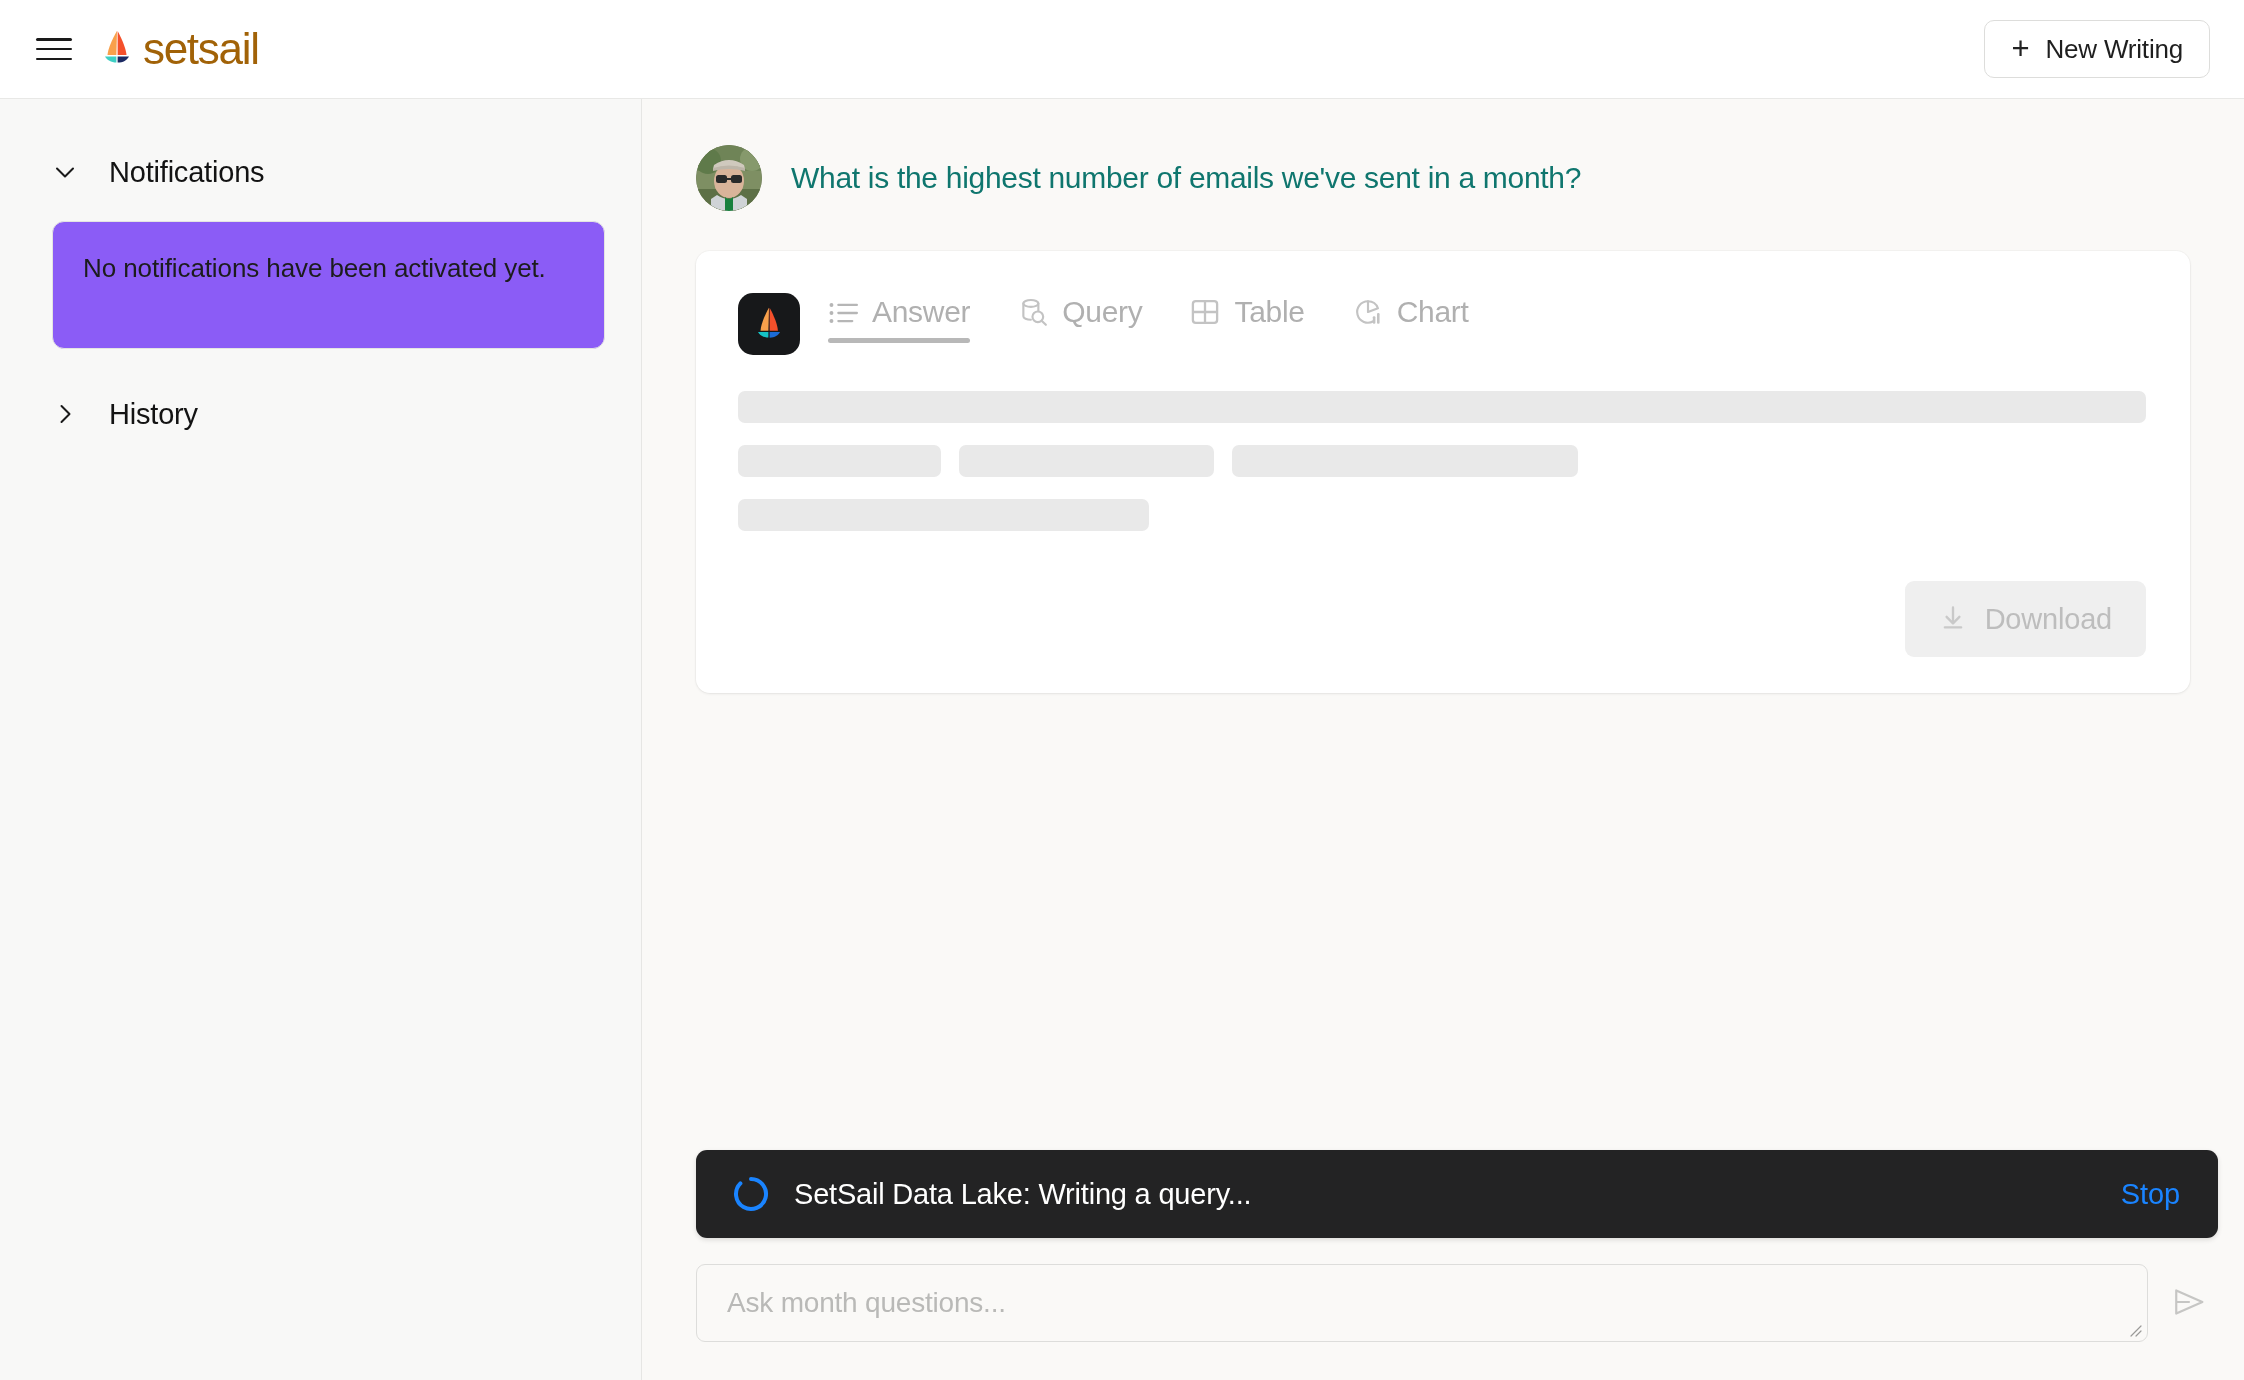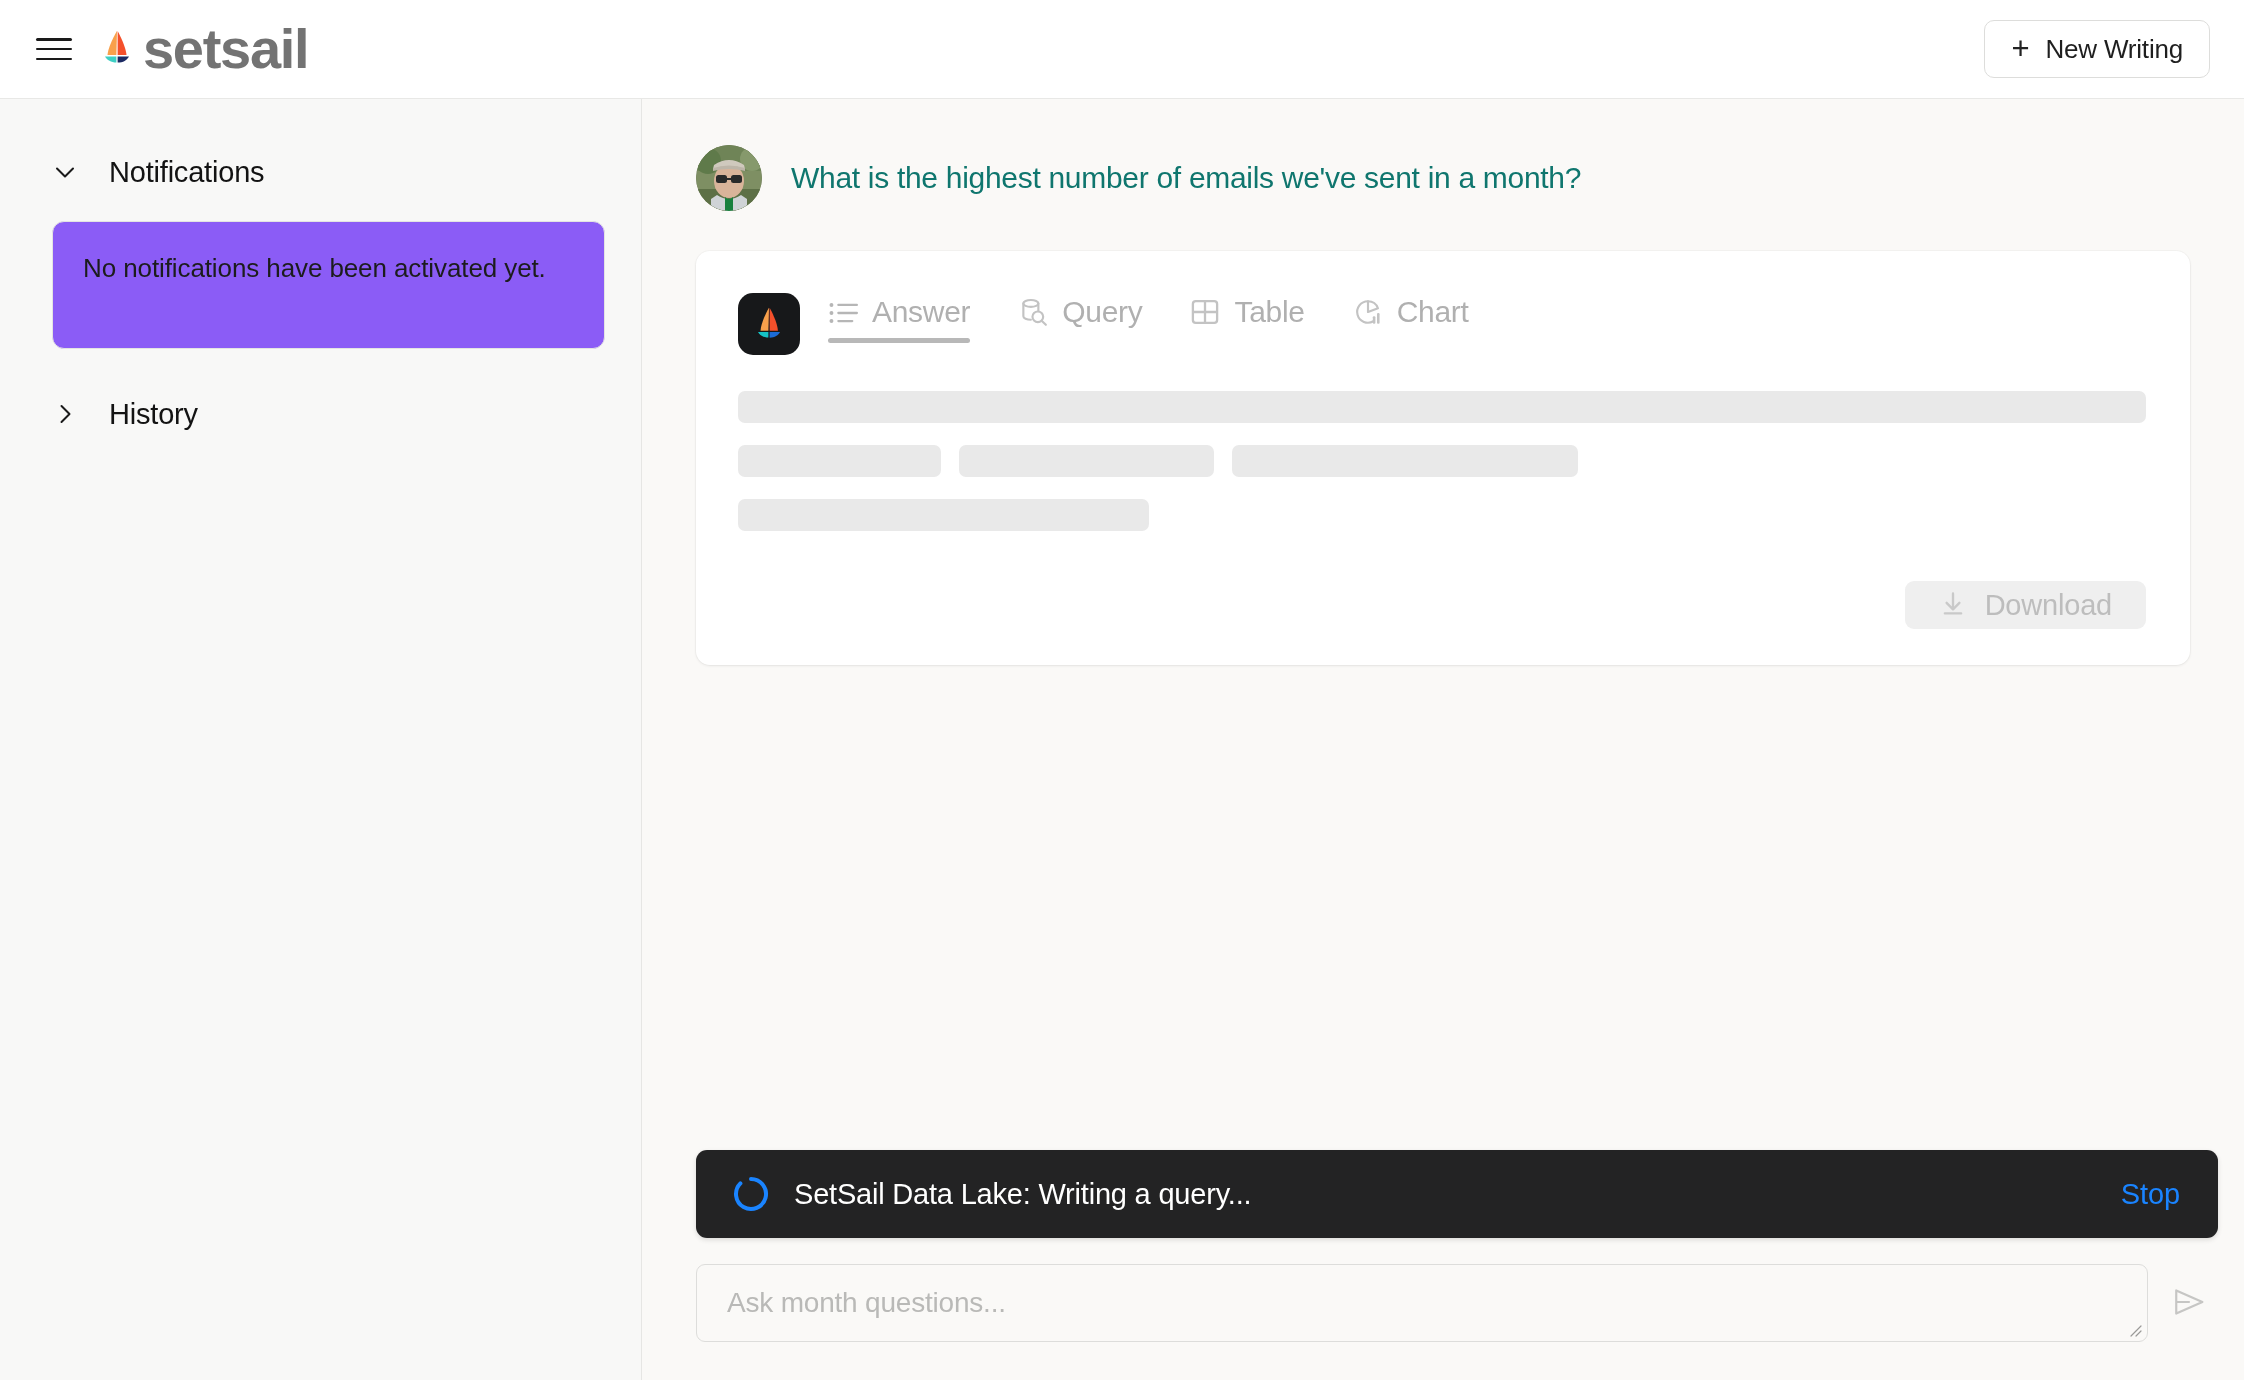--- a/index.html
+++ b/index.html
@@ -57,24 +57,24 @@
     align-items: center;
     gap: 9px;
   }
   .brand-mark {
     width: 34px;
     height: 40px;
     position: relative;
     flex: 0 0 34px;
   }
   .brand-word {
-    font-size: 56px;
+    font-size: 44px;
     letter-spacing: -1.3px;
-    color: #737373;
-    font-weight: 700;
+    color: #a16207;
+    font-weight: 400;
     line-height: 1;
   }
 
   .new-thread-btn {
     margin-left: auto;
     height: 58px;
     min-width: 214px;
     border: 1px solid #dddddb;
     border-radius: 10px;
     background: #ffffff;
@@ -261,21 +261,21 @@
   }
   .sk-full { width: 100%; }
 
   .card-foot {
     margin-top: auto;
     display: flex;
     justify-content: flex-end;
     padding-top: 50px;
   }
   .download-btn {
-    height: 48px;
+    height: 76px;
     display: flex;
     align-items: center;
     gap: 18px;
     background: #efefef;
     border: none;
     border-radius: 9px;
     padding: 0 34px;
     cursor: default;
     margin-left: 40px;
   }

